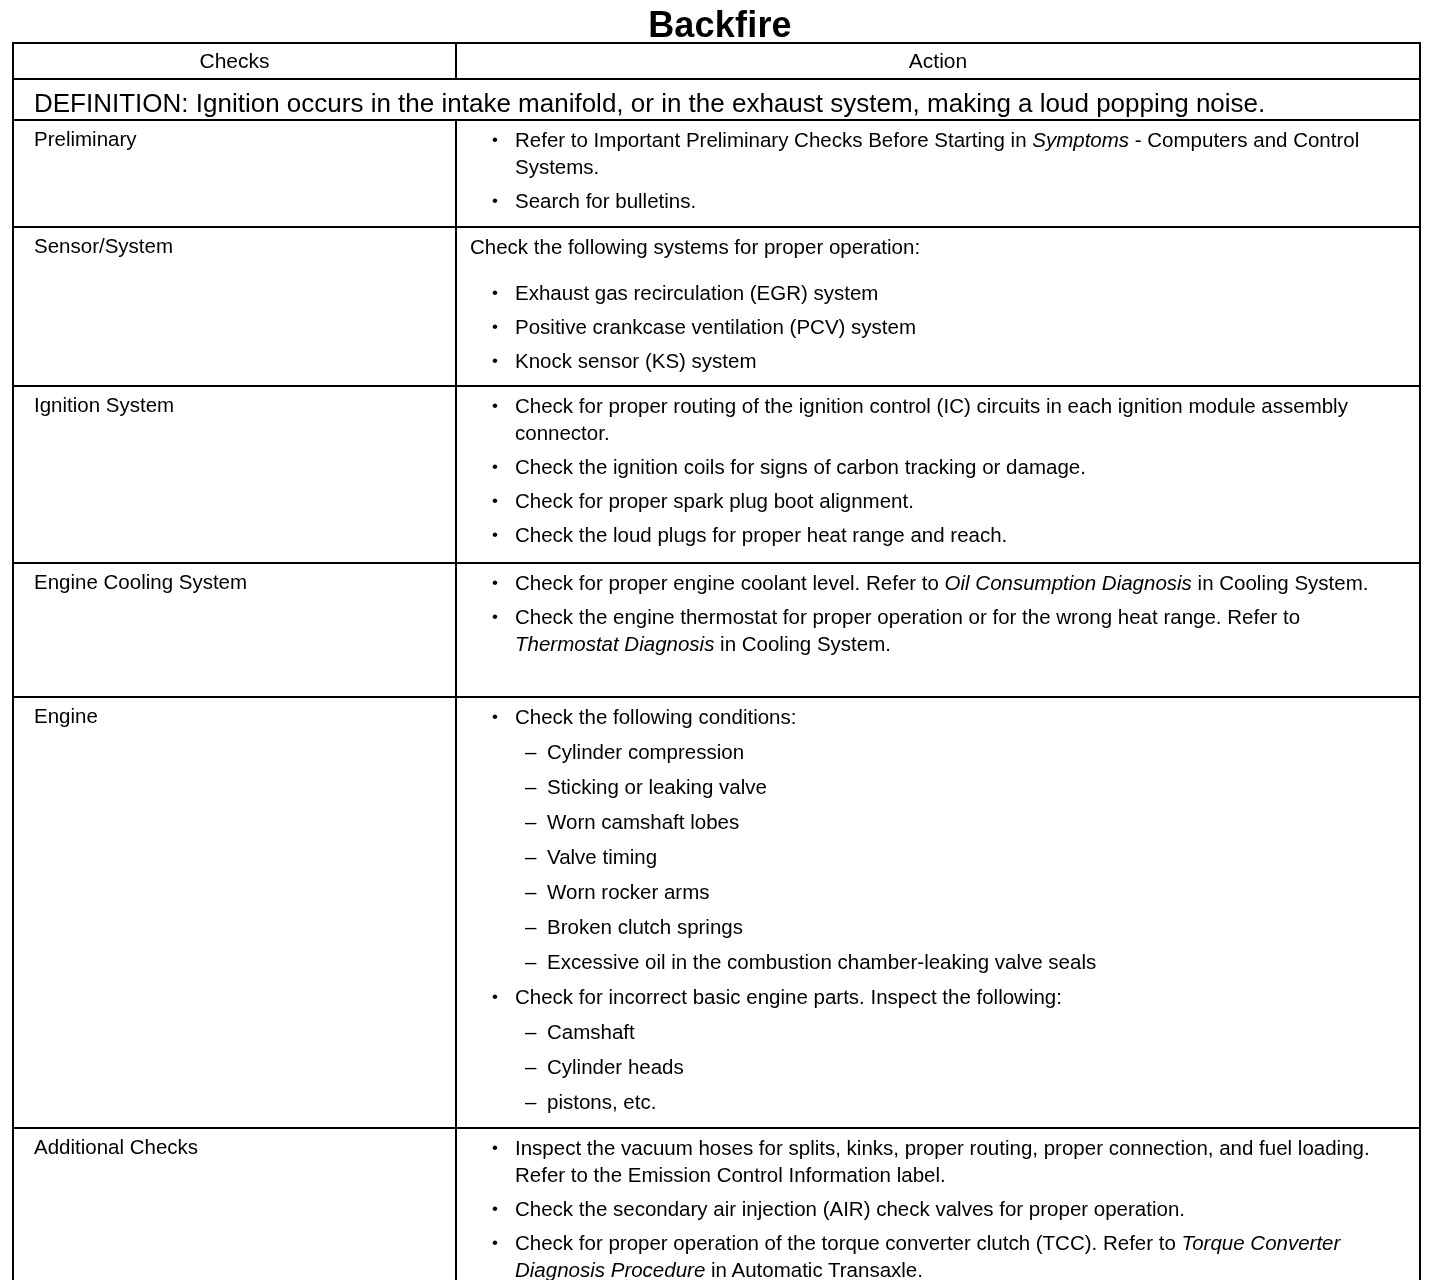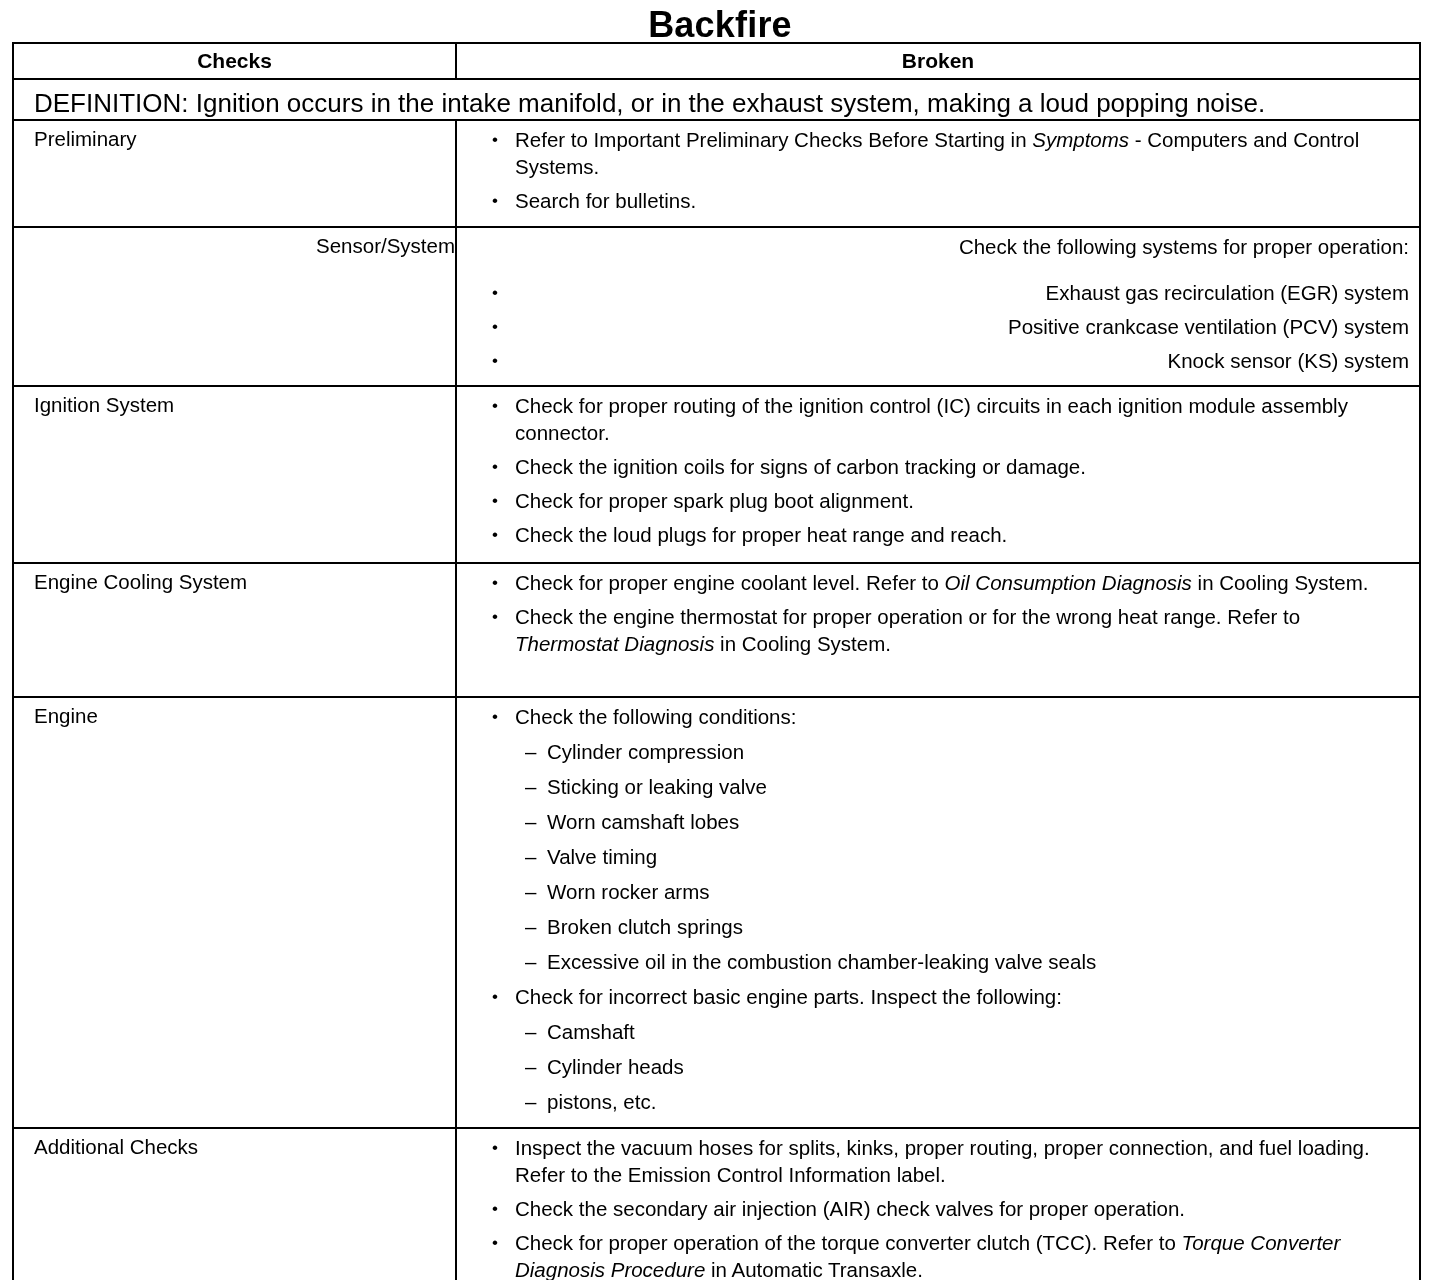--- a/index.html
+++ b/index.html
@@ -4,53 +4,53 @@
 <style>
   html, body { margin: 0; padding: 0; background: #ffffff; }
   body { width: 1456px; height: 1280px; position: relative; overflow: hidden;
          font-family: "Liberation Sans", sans-serif; color: #000; }
   .title { position: absolute; top: 4px; left: 0; width: 1440px; text-align: center;
            font-weight: bold; font-size: 36px; letter-spacing: 0.2px; }
   table.main { position: absolute; left: 12px; top: 42px; width: 1409px;
                border-collapse: collapse; table-layout: fixed; }
   table.main td, table.main th { border: 2px solid #000; vertical-align: top; padding: 0; }
   col.c1 { width: 443px; }
-  th { font-size: 21px; font-weight: bold; height: 34px; text-align: center; vertical-align: middle !important; }
+  th { font-size: 21px; font-weight: normal; height: 34px; text-align: center; vertical-align: middle !important; }
   td.def { font-size: 26px; padding: 8px 0 0 20px !important; height: 28px; }
   td.chk { font-size: 20.5px; padding: 6px 0 0 20px !important; }
   td.act { font-size: 20.5px; padding: 5px 10px 4px 12px !important; line-height: 27px; }
   ul.b { list-style: none; margin: 0; padding: 0; }
   ul.b > li { position: relative; padding-left: 46px; margin-bottom: 7px; }
   ul.b > li::before { content: "\2022"; position: absolute; left: 23px; top: 0; font-size: 17px; }
   ul.s { list-style: none; margin: 8px 0 0 0; padding: 0; }
   ul.s > li { position: relative; padding-left: 32px; margin-bottom: 8px; }
   ul.s > li::before { content: "\2013"; position: absolute; left: 10px; }
   .intro { display: block; margin-bottom: 19px; padding-left: 1px; }
   i { font-style: italic; }
   .r-pre td { height: 96px; }
-  .r-sen td { height: 138px; text-align: right; }
+  .r-sen td { height: 138px; }
   .r-ign td { height: 166px; }
   .r-cool td { height: 123px; }
   .r-eng td { height: 415px; }
   .r-add td { height: 196px; }
 </style>
 </head>
 <body>
 
 <div class="title">Backfire</div>
 
 <table class="main">
   <colgroup>
       <col class="c1">
       <col class="c2">
     </colgroup>
   <thead>
     <tr>
       <th>Checks</th>
-      <th>Broken</th>
+      <th>Action</th>
     </tr>
   </thead>
   <tbody>
     <tr>
       <td colspan="2" class="def">DEFINITION: Ignition occurs in the intake manifold, or in the exhaust system, making a loud popping noise.</td>
     </tr>
 
     <tr class="r-pre">
       <td class="chk">Preliminary</td>
       <td class="act">

